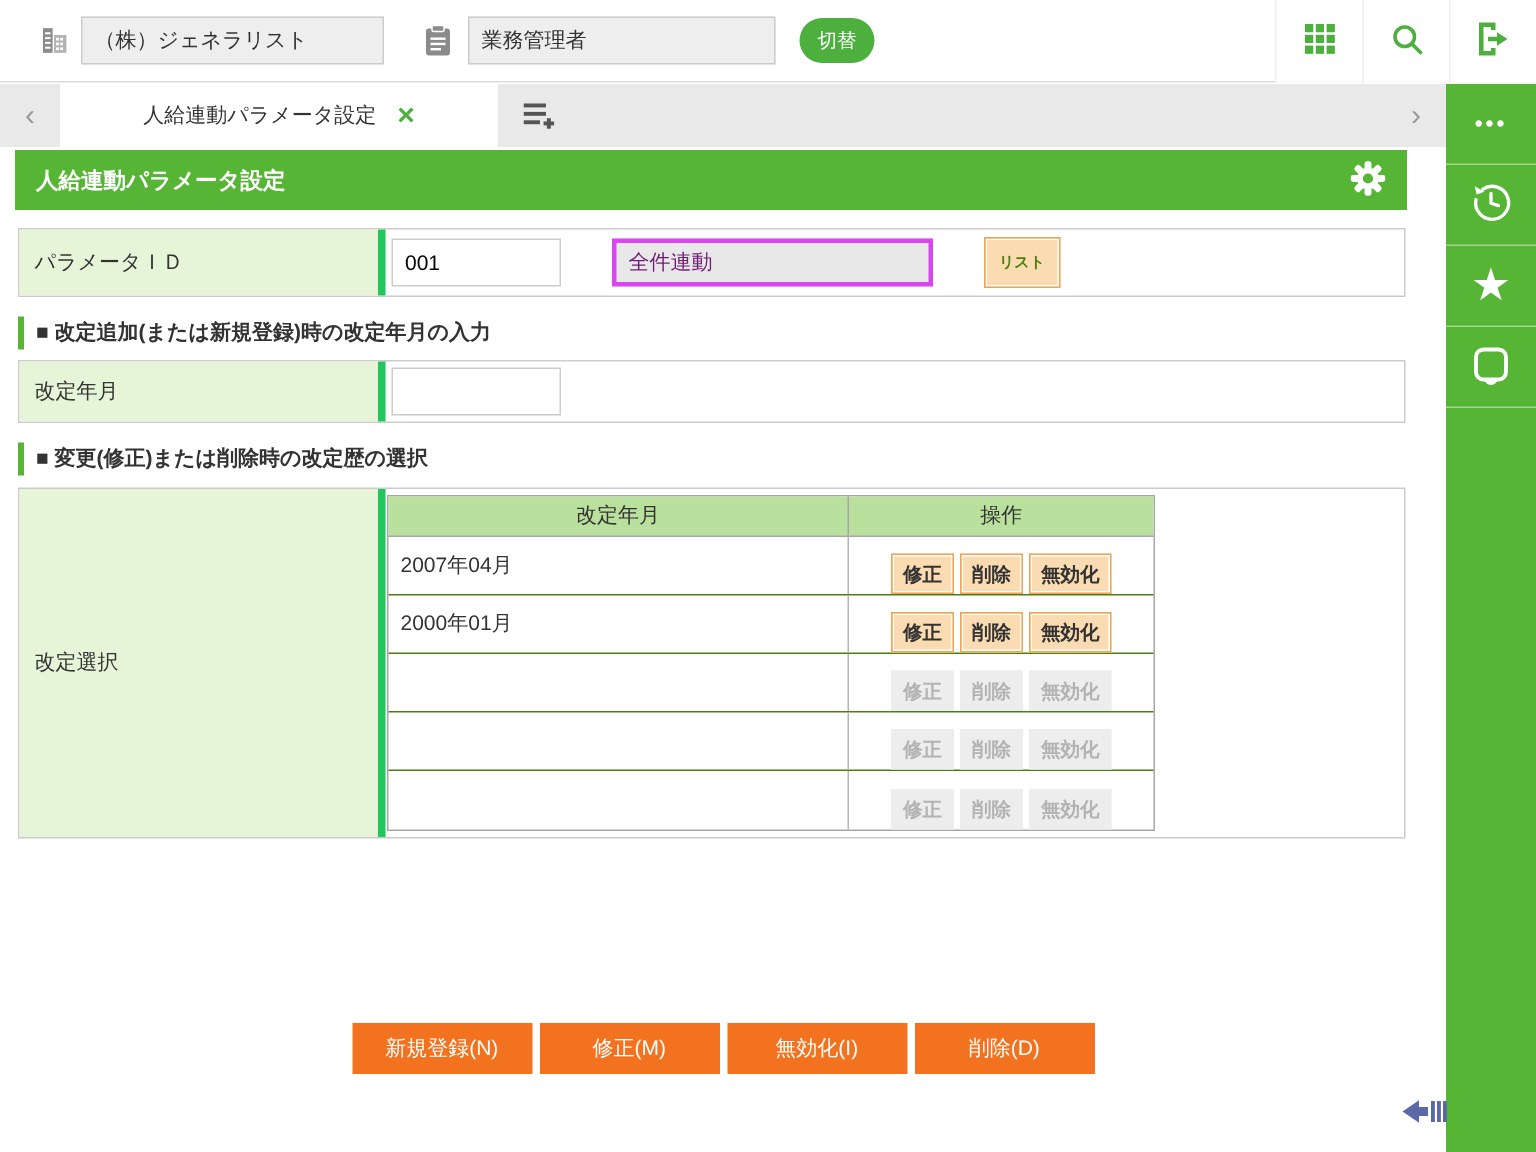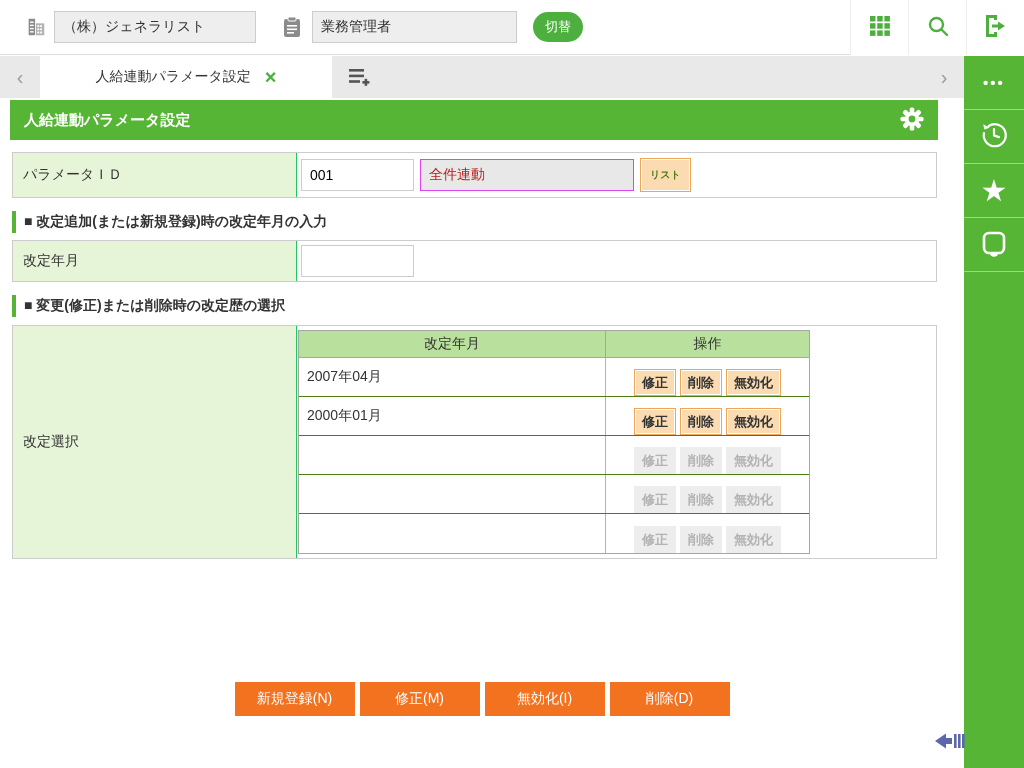--- a/index.html
+++ b/index.html
@@ -40,32 +40,32 @@
 
   
   .content { position:absolute; top:98px; left:0; width:964px; height:670px; background:#fff; }
 
   .title-bar { position:absolute; top:2px; left:10px; width:928px; height:40px; background:#57b536;
     color:#fff; display:flex; align-items:center; padding:0 14px; }
   .title-bar .t { font-size:15px; font-weight:bold; }
   .gear-btn { margin-left:auto; background:none; border:none; cursor:pointer; display:flex; }
 
   .form-row { position:absolute; left:12px; width:925px; border:1px solid #ccc; display:flex; background:#fff; }
-  .form-label { width:284px; background:#e6f4d7; border-right:1px solid #22c55e; font-size:14px;
+  .form-label { width:244px; background:#e6f4d7; border-right:5px solid #22c55e; font-size:14px;
     display:flex; align-items:center; padding-left:10px; }
-  .form-value { flex:1; display:flex; align-items:center; padding:6px 4px; }
+  .form-value { flex:1; display:flex; align-items:center; padding:6px 4px;gap:28px; }
   .row-param { top:54px; height:46px; }
   .row-kaitei { top:142px; height:42px; }
   .row-select { top:227px; height:234px; }
   .row-select .form-label { align-items:center; }
   .row-select .form-value { align-items:flex-start; padding:4px 0 0 1px; }
 
   .txt-input { height:32px; width:113px; border:1px solid #ccc; background:#fff; font-size:14px; padding:0 8px; }
-  .ro-input { height:32px; width:214px; border:1px solid #d946ef; background:#e8e8e8; font-size:14px;
-    padding:0 8px; margin-left:6px; color:#b91c1c; }
+  .ro-input { height:32px; width:214px; border:3px solid #d946ef; background:#e8e8e8; font-size:14px;
+    padding:0 8px; margin-left:6px; color:#701a75; }
   .peach-btn { height:34px; margin-left:6px; padding:0 9px; background:#fbdcb2; border:1px solid #eda558;
     box-shadow:inset 0 0 0 1px #fff; font-size:10px; font-weight:bold; color:#4d7c0f; cursor:pointer; }
 
   .sec-title { position:absolute; left:12px; height:22px; display:flex; align-items:center;
     border-left:4px solid #57b536; padding-left:8px; font-size:14px; font-weight:bold; }
   .sec1 { top:113px; }
   .sec2 { top:197px; }
 
   
   .htable { width:512px; border:1px solid #a6a6a6; }

